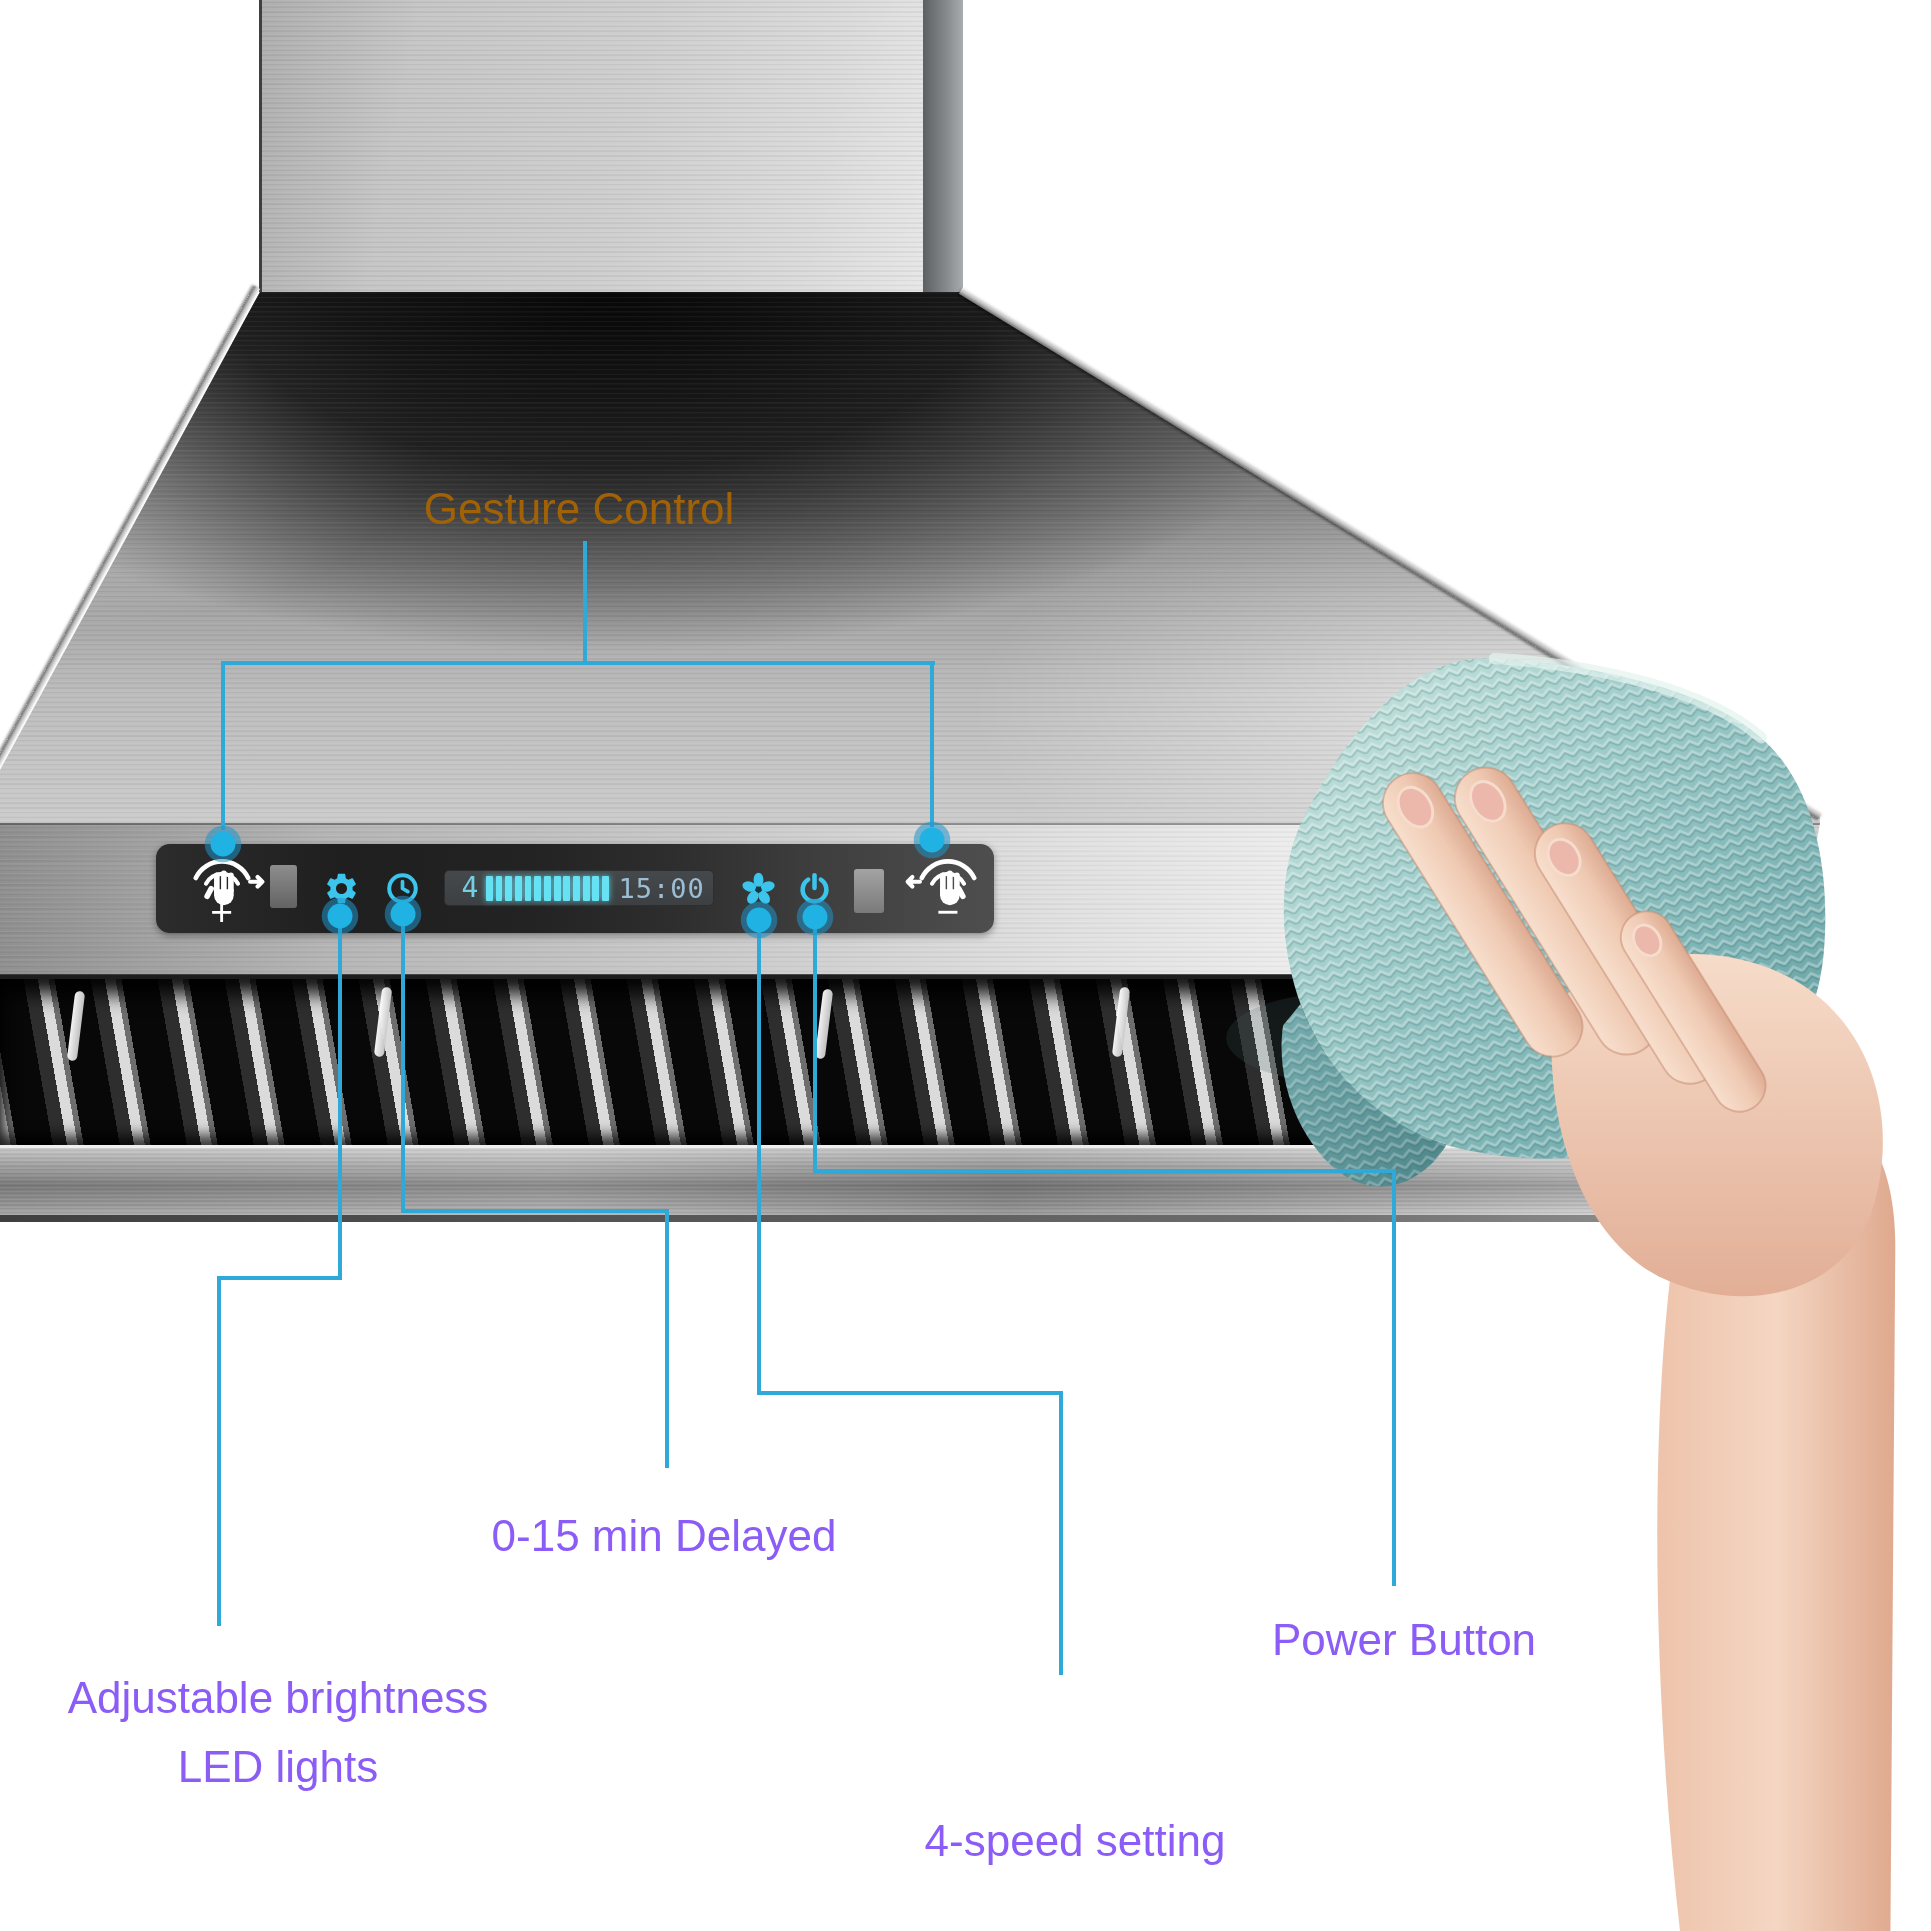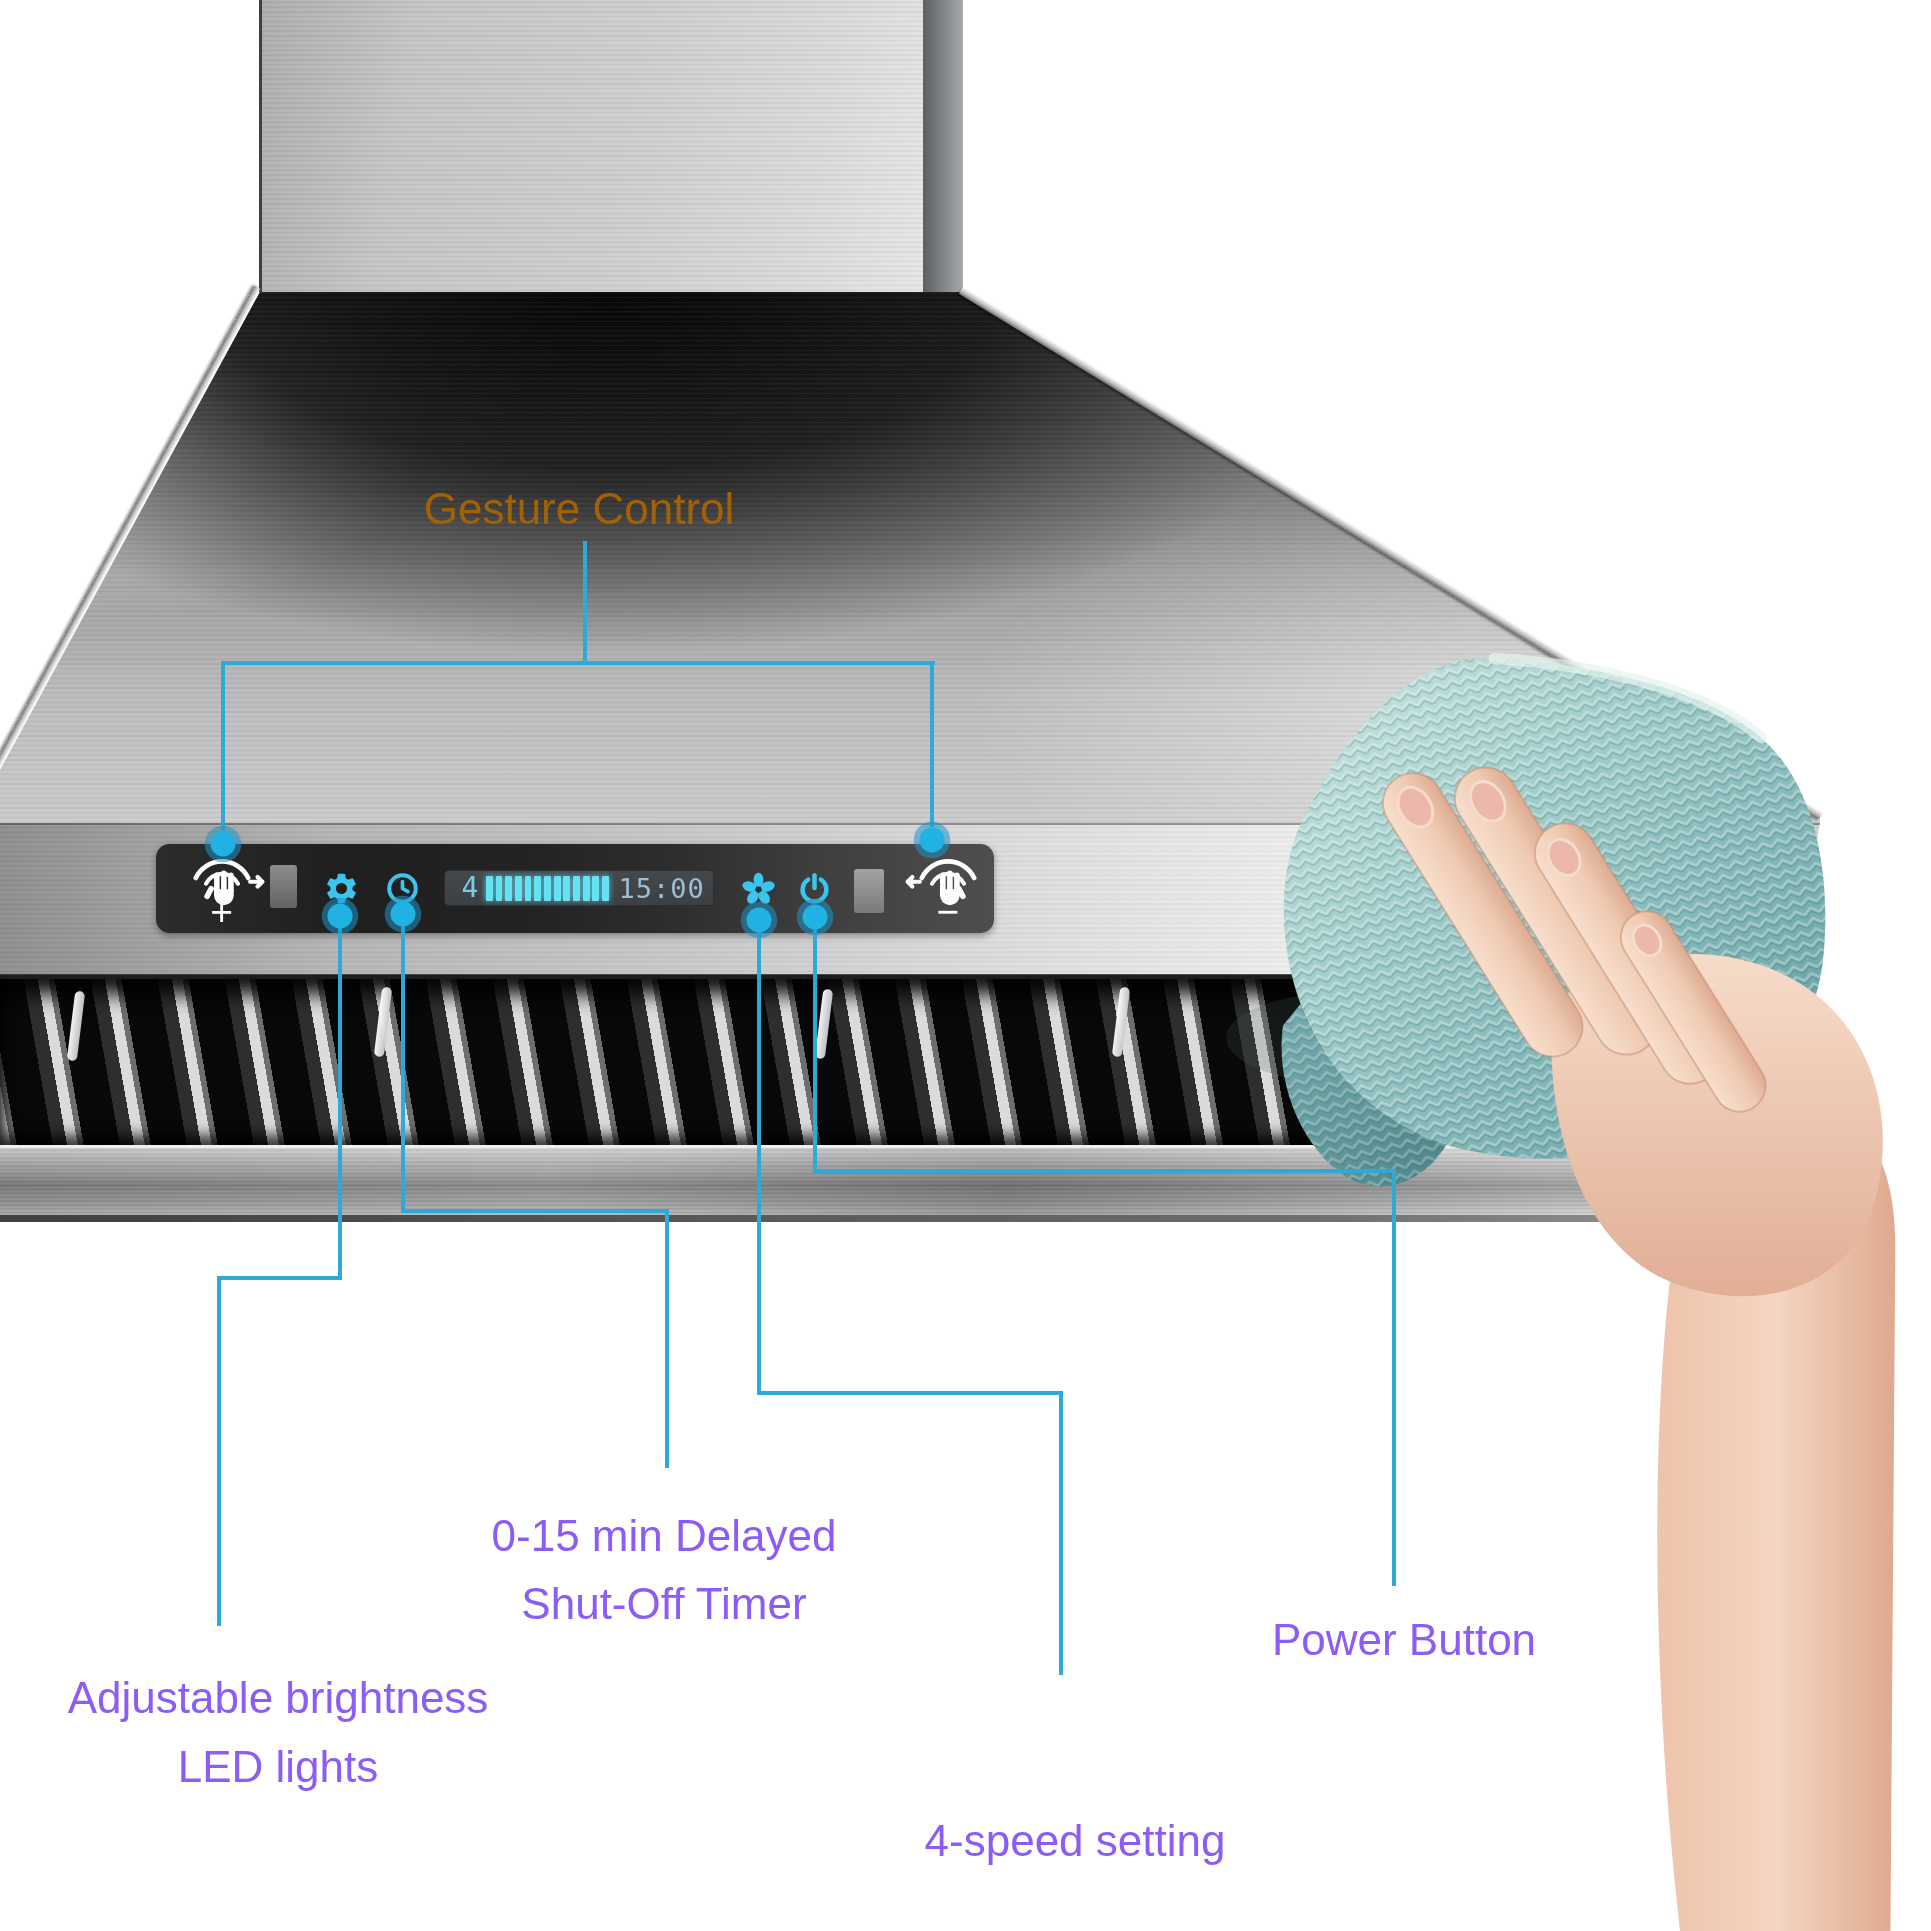--- a/index.html
+++ b/index.html
@@ -283,21 +283,20 @@
     <div>Adjustable brightness</div>
     <div>LED lights</div>
   </div>
 
   <div class="line" style="left:401px;top:915px;width:3.9px;height:297px;"></div>
   <div class="line" style="left:401px;top:1209px;width:268px;height:3.9px;"></div>
   <div class="line" style="left:665px;top:1209px;width:3.9px;height:259px;"></div>
   <div class="dot" style="left:403px;top:914px;"></div>
   <div class="label label-2line" style="left:664px;top:1502px;line-height:68px;">
     <div>0-15 min Delayed</div>
-    <div>Shut-Off Timer</div>
   </div>
 
   <div class="line" style="left:757px;top:922px;width:3.9px;height:473px;"></div>
   <div class="line" style="left:757px;top:1391px;width:306px;height:3.9px;"></div>
   <div class="line" style="left:1059px;top:1391px;width:3.9px;height:284px;"></div>
   <div class="dot" style="left:759px;top:920px;"></div>
   <div class="label" style="left:1061px;top:1815px;margin-left:14px;">4-speed setting</div>
 
   <div class="line" style="left:813px;top:917px;width:3.9px;height:256px;"></div>
   <div class="line" style="left:813px;top:1169px;width:583px;height:3.9px;"></div>

